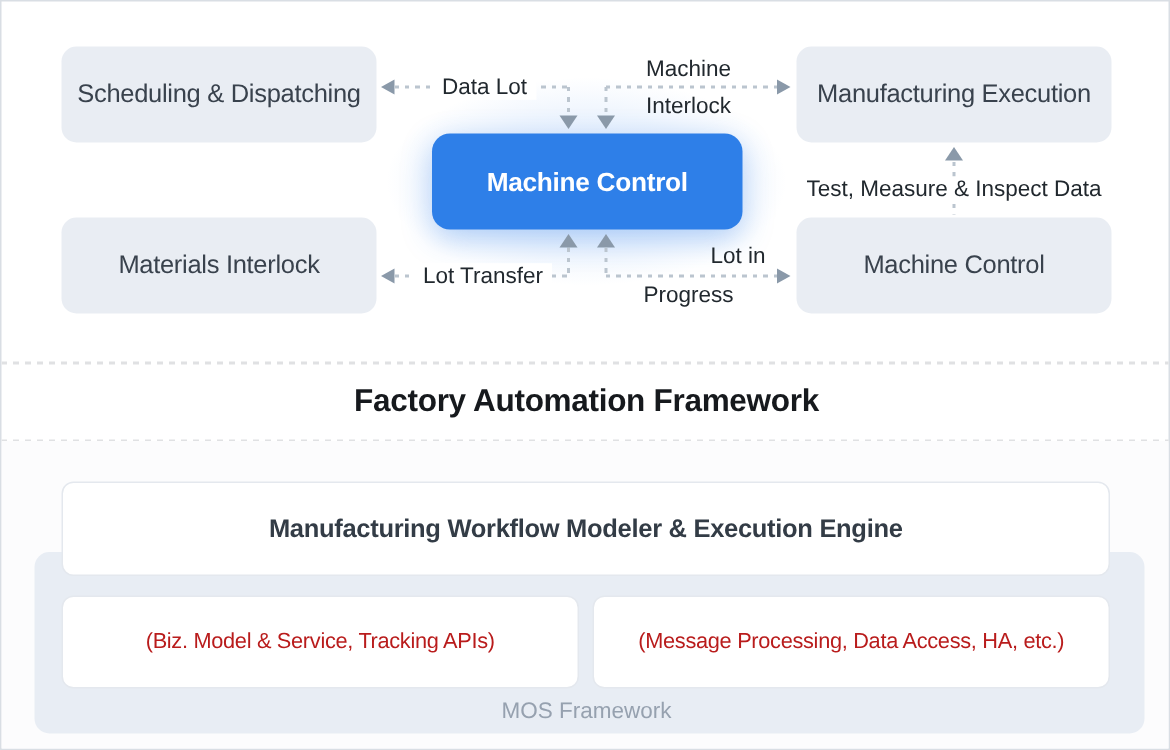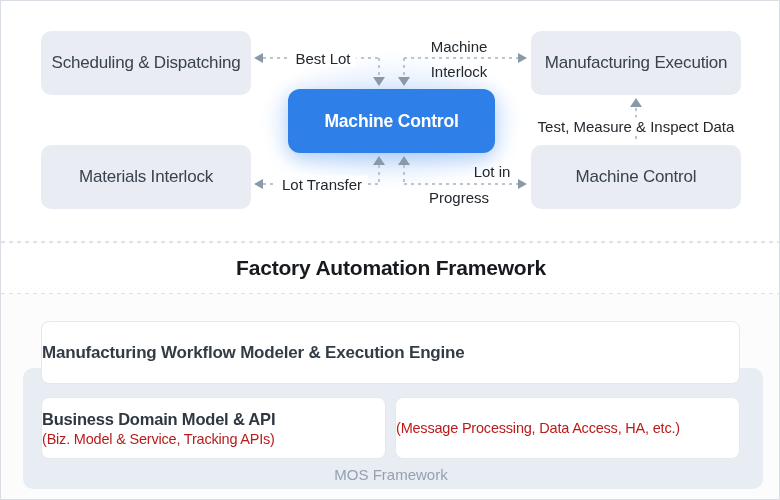--- a/index.html
+++ b/index.html
@@ -50,21 +50,21 @@
        background:repeating-linear-gradient(90deg,var(--sep) 0 4px,transparent 4px 8px);}
   .sep-1{top:240px;}
   .sep-2{top:292px;}
   .mid-title{position:absolute;left:390px;top:267px;transform:translate(-50%,-50%);
        font-size:21px;font-weight:bold;color:#16191D;letter-spacing:-0.2px;white-space:nowrap;}
 
   
   .bottom-bg{position:absolute;left:0;top:293px;width:780px;height:206px;background:#FCFCFD;}
   .mos-box{position:absolute;left:22px;top:367px;width:740px;height:121px;background:var(--mosfill);border-radius:10px;}
   .wbox{position:absolute;background:#fff;border:1px solid #E4E8EE;border-radius:8px;
-        display:flex;flex-direction:column;justify-content:center;}
+        display:flex;flex-direction:column;align-items:center;justify-content:center;}
   .engine-box{left:40px;top:320px;width:699px;height:63px;
         font-size:17px;font-weight:bold;color:#333C46;letter-spacing:-0.2px;}
   .sub-box{top:396px;width:345px;height:62px;gap:2px;}
   .biz-box{left:40px;}
   .app-box{left:394px;}
   .sub-title{font-size:16.5px;font-weight:bold;color:#2F3842;letter-spacing:-0.2px;}
   .sub-sub{font-size:14.5px;color:#b91c1c;letter-spacing:-0.2px;}
   .mos-label{position:absolute;left:390px;top:473px;transform:translate(-50%,-50%);
         font-size:15px;color:#96A1AF;white-space:nowrap;}
 </style>
@@ -88,21 +88,21 @@
 
   <div class="glow"></div>
   <div class="center-box">
     <span>Machine Control</span>
   </div>
 
   <div class="ah ah-left" style="left:253px;top:52px;"></div>
   <div class="hdash" style="left:262px;top:56px;width:116px;"></div>
   <div class="vdash" style="left:377px;top:57px;height:19px;"></div>
   <div class="ah ah-down" style="left:372px;top:76px;"></div>
-  <div class="flow-label" style="left:322px;top:57px;">Best Lot</div>
+  <div class="flow-label" style="left:322px;top:57px;">Data Lot</div>
 
   <div class="vdash" style="left:402px;top:57px;height:19px;"></div>
   <div class="ah ah-down" style="left:397px;top:76px;"></div>
   <div class="hdash" style="left:403px;top:56px;width:114px;"></div>
   <div class="ah ah-right" style="left:517px;top:52px;"></div>
   <div class="flow-label bare" style="left:458px;top:45px;">Machine</div>
   <div class="flow-label bare" style="left:458px;top:70px;">Interlock</div>
 
   <div class="ah ah-left" style="left:253px;top:178px;"></div>
   <div class="hdash" style="left:262px;top:182px;width:116px;"></div>
@@ -126,21 +126,20 @@
   <div class="sep sep-2"></div>
 
   <div class="bottom-bg"></div>
   <div class="mos-box"></div>
 
   <div class="wbox engine-box">
     <span>Manufacturing Workflow Modeler &amp; Execution Engine</span>
   </div>
 
   <div class="wbox sub-box biz-box">
-    <div class="sub-title">Business Domain Model &amp; API</div>
     <div class="sub-sub">(Biz. Model &amp; Service, Tracking APIs)</div>
   </div>
 
   <div class="wbox sub-box app-box">
     <div class="sub-sub">(Message Processing, Data Access, HA, etc.)</div>
   </div>
 
   <div class="mos-label">MOS Framework</div>
 
 </div>

